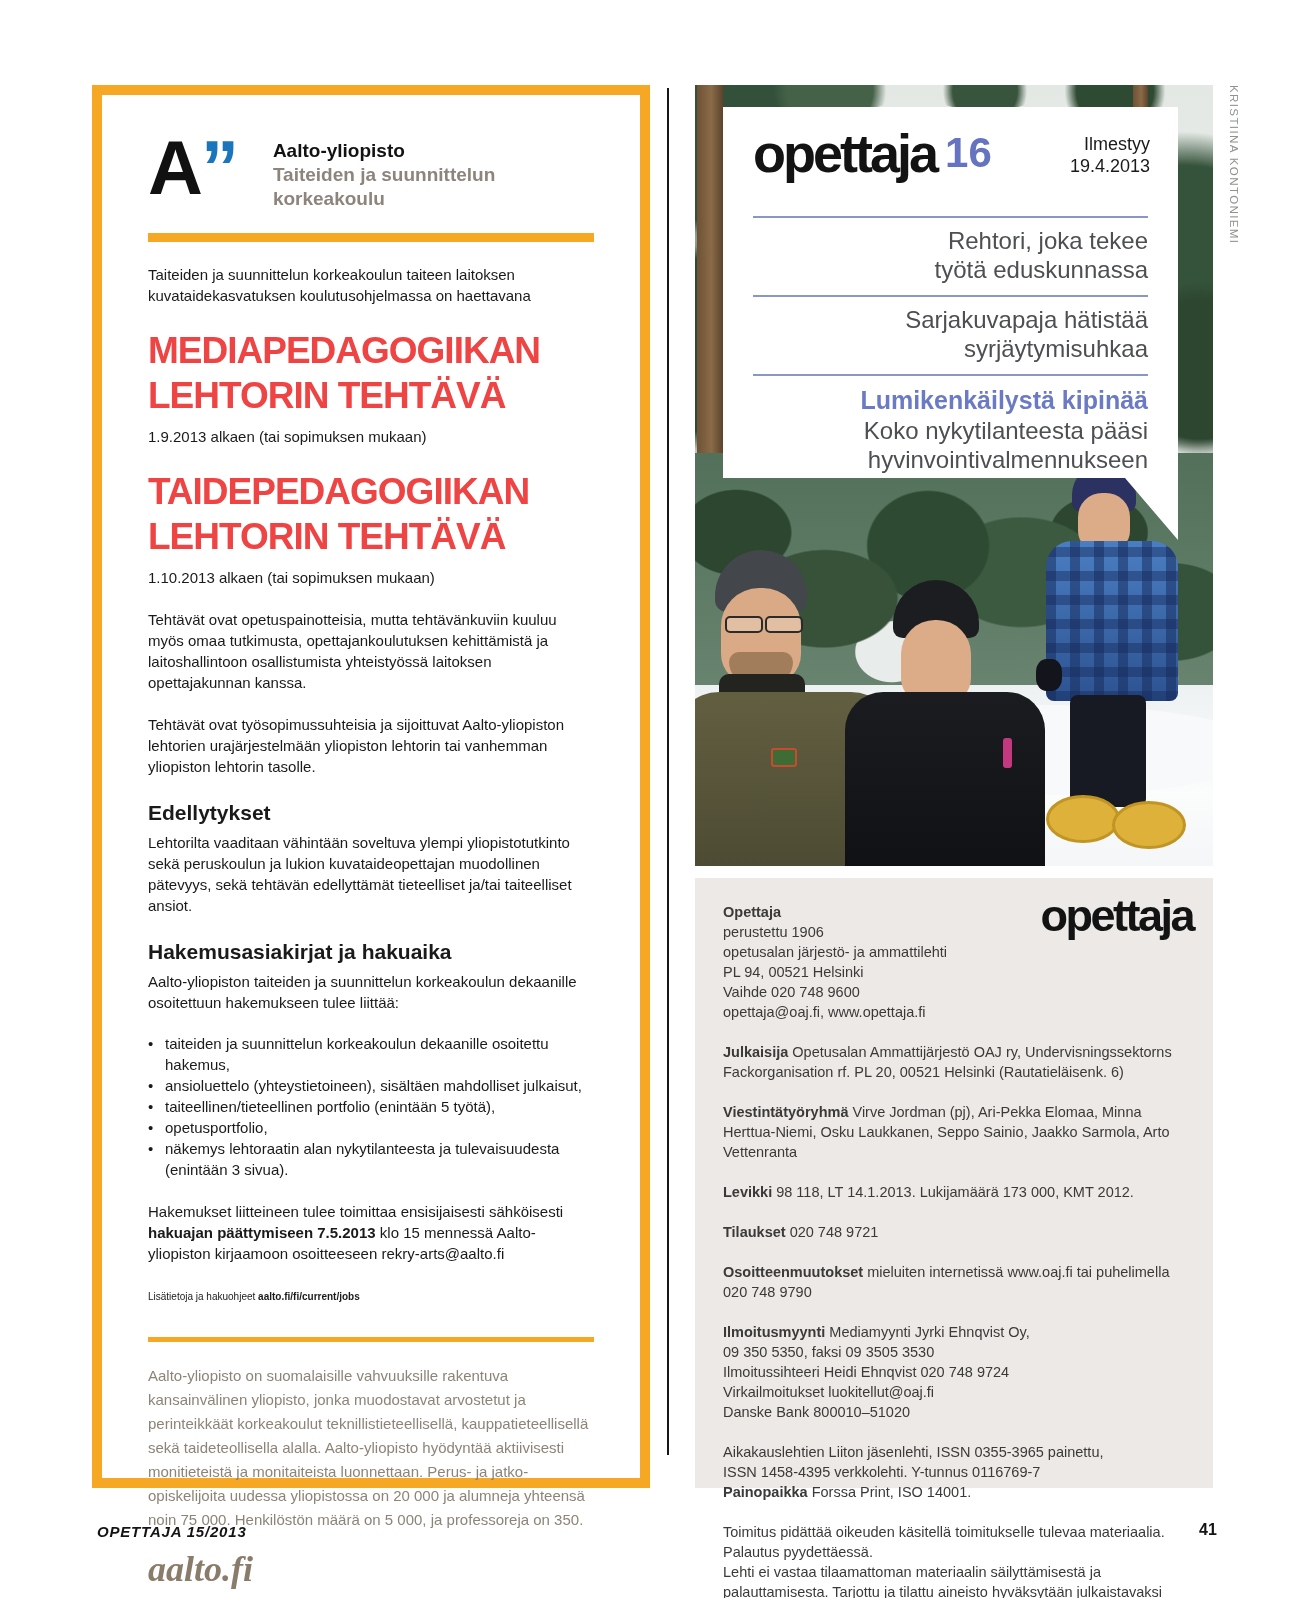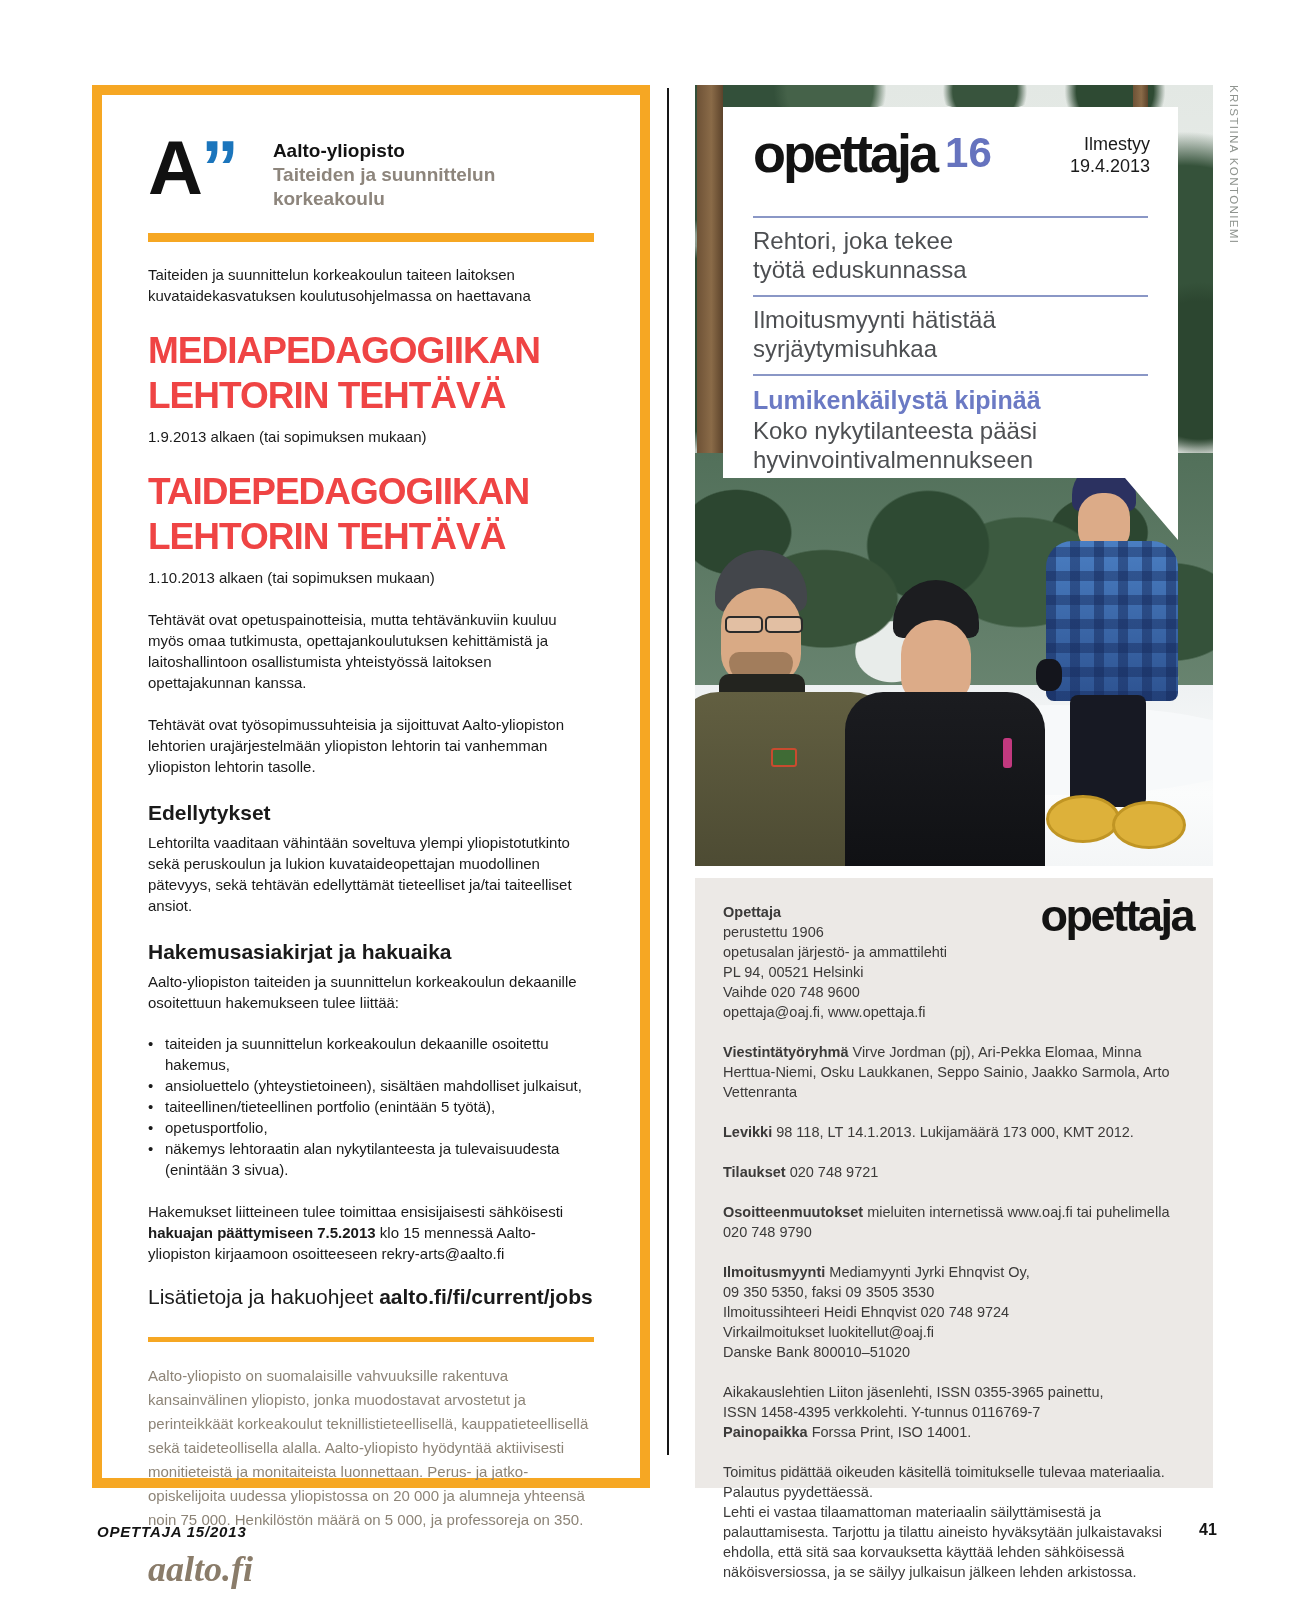--- a/index.html
+++ b/index.html
@@ -21,21 +21,21 @@
   .job-title{font-size:37px;line-height:45px;font-weight:bold;letter-spacing:-1px;color:#ef4444;
              margin-top:22px;white-space:pre-line;}
   .job-start{font-size:15px;line-height:20px;margin-top:9px;}
   .ad-para{font-size:15px;line-height:21px;margin-top:21px;}
   .ad-h2{font-size:21px;font-weight:bold;margin-top:24px;}
   .ad-h2 + .ad-para{margin-top:7px;}
   .bullets{margin-top:20px;}
   .bullet-row{display:flex;font-size:15px;line-height:21px;}
   .bullet-dot{width:17px;flex:0 0 17px;}
   .ad-deadline{font-size:15px;line-height:21px;margin-top:21px;}
-  .ad-more{font-size:21px;line-height:21px;margin-top:22px;}
+  .ad-more{font-size:10px;line-height:21px;margin-top:22px;}
   .ad-about{font-size:15px;line-height:24px;margin-top:22px;color:#8D8477;}
   .aalto-fi{font-family:"Liberation Serif",serif;font-style:italic;font-weight:bold;
             font-size:36px;color:#8A7C6A;margin-top:16px;}
 
   
   .col-divider{position:absolute;left:667px;top:88px;width:2px;height:1367px;background:#161616;}
 
   
   .photo{position:absolute;left:695px;top:85px;width:518px;height:781px;overflow:hidden;
          background:linear-gradient(180deg,#e3e8e4 0%,#eef1ee 45%,#f5f6f5 100%);}
@@ -61,21 +61,21 @@
   .p-part{position:absolute;}
 
   
   .cover-box{position:absolute;left:28px;top:22px;width:455px;height:460px;background:#ffffff;
      clip-path:polygon(0 0,100% 0,100% 433px,402px 371px,0 371px);z-index:10;}
   .cover-head{display:flex;align-items:flex-start;padding:20px 28px 0 30px;}
   .cover-logo{font-size:54px;line-height:52px;font-weight:bold;letter-spacing:-3px;color:#131313;}
   .cover-issue{font-size:42px;line-height:52px;font-weight:bold;color:#6673BE;margin-left:9px;}
   .cover-pub{margin-left:auto;text-align:right;font-size:18px;line-height:22px;font-weight:normal;
              color:#1a1a1a;padding-top:6px;}
-  .cover-lines{padding:16px 30px;}
+  .cover-lines{padding:16px 30px;text-align:right;}
   .cover-rule{height:2px;background:#8A97C6;}
   .cover-rule.first{margin-top:21px;}
   .cover-headline{font-size:24px;line-height:29px;color:#4d4f52;padding:8px 0 11px;white-space:pre-line;}
   .cover-lead{font-size:25px;line-height:30px;font-weight:bold;color:#6B7AC4;padding-top:9px;}
   .cover-sub{font-size:24px;line-height:29px;color:#4d4f52;padding:1px 0 10px;white-space:pre-line;}
 
   
   .photo-credit{position:absolute;left:1240px;top:85px;transform:rotate(90deg);transform-origin:0 0;
      font-size:11.5px;letter-spacing:1.4px;color:#8F948F;white-space:nowrap;}
 
@@ -218,39 +218,40 @@
         <span class="cover-logo">opettaja</span>
         <span class="cover-issue">16</span>
         <span class="cover-pub" style="white-space:pre-line;">Ilmestyy
 19.4.2013</span>
       </div>
       <div class="cover-lines">
         <div class="cover-rule first"></div>
         <div class="cover-headline">Rehtori, joka tekee
 työtä eduskunnassa</div>
         <div class="cover-rule"></div>
-        <div class="cover-headline">Ilmoitusmyynti hätistää
+        <div class="cover-headline">Sarjakuvapaja hätistää
 syrjäytymisuhkaa</div>
         <div class="cover-rule"></div>
         <div class="cover-lead">Lumikenkäilystä kipinää</div>
         <div class="cover-sub">Koko nykytilanteesta pääsi
 hyvinvointivalmennukseen</div>
       </div>
     </div>
   </div>
 
   <div class="photo-credit">KRISTIINA KONTONIEMI</div>
 
   <div class="masthead">
     <div class="mh-logo">opettaja</div>
     <p class="mh"><b>Opettaja</b><span style="display:block;">perustettu 1906
 opetusalan järjestö- ja ammattilehti
 PL 94, 00521 Helsinki
 Vaihde 020 748 9600
 opettaja@oaj.fi, www.opettaja.fi</span></p>
+    <p class="mh"><b>Julkaisija</b><span> Opetusalan Ammattijärjestö OAJ ry, Undervisningssektorns Fackorganisation rf. PL 20, 00521 Helsinki (Rautatieläisenk. 6)</span></p>
     <p class="mh"><b>Viestintätyöryhmä</b><span> Virve Jordman (pj), Ari-Pekka Elomaa, Minna Herttua-Niemi, Osku Laukkanen, Seppo Sainio, Jaakko Sarmola, Arto Vettenranta</span></p>
     <p class="mh"><b>Levikki</b><span> 98 118, LT 14.1.2013. Lukijamäärä 173 000, KMT 2012.</span></p>
     <p class="mh"><b>Tilaukset</b><span> 020 748 9721</span><br>
       <b>Osoitteenmuutokset</b><span> mieluiten internetissä www.oaj.fi tai puhelimella 020 748 9790</span><br>
       <b>Ilmoitusmyynti</b><span> Mediamyynti Jyrki Ehnqvist Oy,</span><span style="display:block;">09 350 5350, faksi 09 3505 3530
 Ilmoitussihteeri Heidi Ehnqvist 020 748 9724
 Virkailmoitukset luokitellut@oaj.fi
 Danske Bank 800010–51020</span></p>
     <p class="mh"><span style="display:block;">Aikakauslehtien Liiton jäsenlehti, ISSN 0355-3965 painettu,
 ISSN 1458-4395 verkkolehti. Y-tunnus 0116769-7</span><b>Painopaikka</b><span> Forssa Print, ISO 14001.</span></p>

